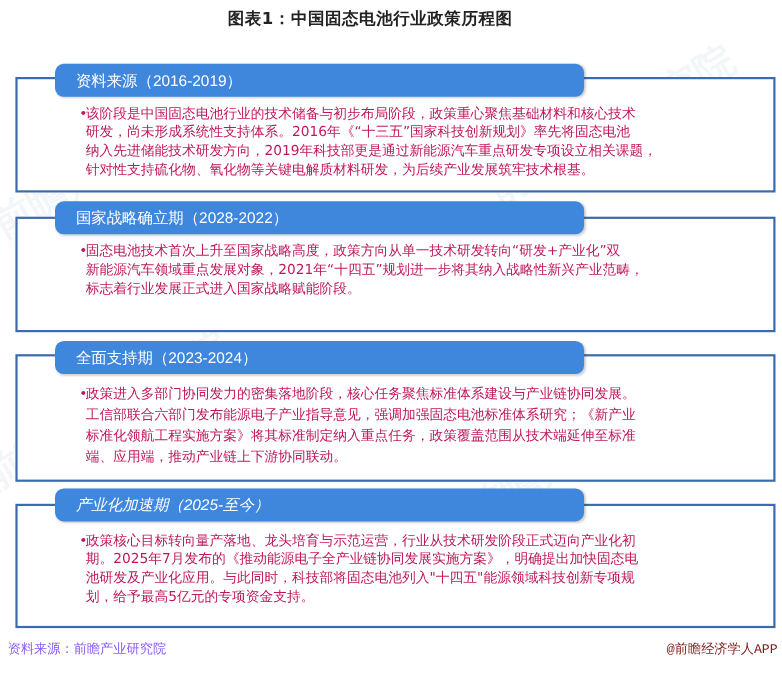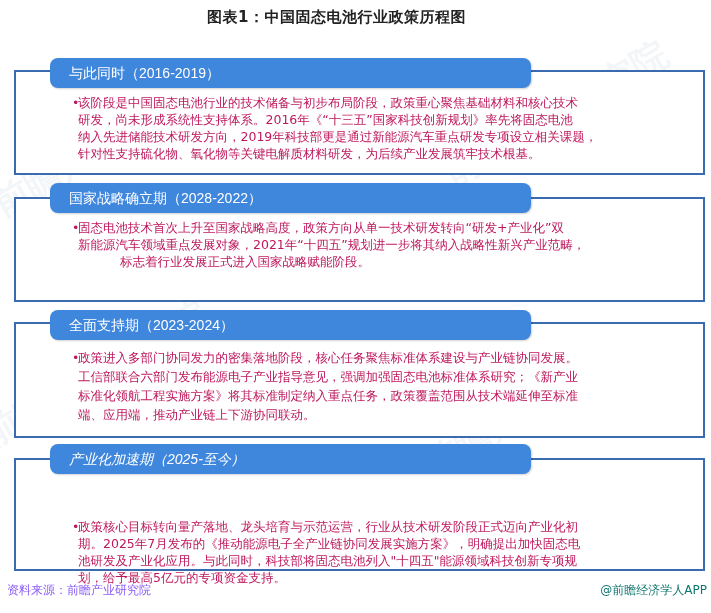--- a/index.html
+++ b/index.html
@@ -27,59 +27,59 @@
     .stage-tab .years { font-family: "Liberation Sans", sans-serif; }
     .stage-text {
       position: absolute; left: 58px; width: 622px;
       font-size: 12.5px; line-height: 17px; color: #be185d;
     }
     .bullet { display: inline-block; width: 6px; }
     .footer-left {
       position: absolute; left: 7px; top: 582px; font-size: 12px; color: #8b5cf6;
     }
     .footer-right {
-      position: absolute; right: 4px; top: 582px; font-size: 12px; color: #0f766e;
+      position: absolute; right: 4px; top: 582px; font-size: 12px; color: #7f1d1d; font-family: Liberation Mono, monospace;
     }
     .watermark {
       position: absolute; color: rgba(120,150,190,0.09); font-size: 36px; font-weight: bold;
       transform: rotate(-30deg); pointer-events: none; white-space: nowrap;
     }
   </style>
 </head>
 <body>
 
 <div class="watermark" style="left:-20px; top:120px;">前瞻产业研究院</div>
 <div class="watermark" style="left:430px; top:90px;">前瞻产业研究院</div>
 <div class="watermark" style="left:-30px; top:350px;">前瞻产业研究院</div>
 <div class="watermark" style="left:410px; top:380px;">前瞻产业研究院</div>
 
 <div class="title">图表1：中国固态电池行业政策历程图</div>
 
 <div class="stage" style="top:0;">
   <div class="stage-box" style="top:70px; height:101px;"></div>
   <div class="stage-tab" style="top:58px;">
-    <span>与此同时</span><span class="years">（2016-2019）</span>
+    <span>资料来源</span><span class="years">（2016-2019）</span>
   </div>
   <div class="stage-text" style="top:94px;">
     <div><span class="bullet">•</span><span>该阶段是中国固态电池行业的技术储备与初步布局阶段，政策重心聚焦基础材料和核心技术</span></div>
     <div style="padding-left:6px;"><span>研发，尚未形成系统性支持体系。2016年《“十三五”国家科技创新规划》率先将固态电池</span></div>
     <div style="padding-left:6px;"><span>纳入先进储能技术研发方向，2019年科技部更是通过新能源汽车重点研发专项设立相关课题，</span></div>
     <div style="padding-left:6px;"><span>针对性支持硫化物、氧化物等关键电解质材料研发，为后续产业发展筑牢技术根基。</span></div>
   </div>
 </div>
 
 <div class="stage" style="top:0;">
   <div class="stage-box" style="top:197px; height:101px;"></div>
   <div class="stage-tab" style="top:183px;">
     <span>国家战略确立期</span><span class="years">（2028-2022）</span>
   </div>
   <div class="stage-text" style="top:219px;">
     <div><span class="bullet">•</span><span>固态电池技术首次上升至国家战略高度，政策方向从单一技术研发转向“研发+产业化”双</span></div>
     <div style="padding-left:6px;"><span>新能源汽车领域重点发展对象，2021年“十四五”规划进一步将其纳入战略性新兴产业范畴，</span></div>
-    <div style="padding-left:6px;margin-left:42px;"><span>标志着行业发展正式进入国家战略赋能阶段。</span></div>
+    <div style="padding-left:6px;"><span>标志着行业发展正式进入国家战略赋能阶段。</span></div>
   </div>
 </div>
 
 <div class="stage" style="top:0;">
   <div class="stage-box" style="top:322px; height:112px;"></div>
   <div class="stage-tab" style="top:310px;">
     <span>全面支持期</span><span class="years">（2023-2024）</span>
   </div>
   <div class="stage-text" style="top:348px; line-height:19px;">
     <div><span class="bullet">•</span><span>政策进入多部门协同发力的密集落地阶段，核心任务聚焦标准体系建设与产业链协同发展。</span></div>
@@ -87,21 +87,21 @@
     <div style="padding-left:6px;"><span>标准化领航工程实施方案》将其标准制定纳入重点任务，政策覆盖范围从技术端延伸至标准</span></div>
     <div style="padding-left:6px;"><span>端、应用端，推动产业链上下游协同联动。</span></div>
   </div>
 </div>
 
 <div class="stage" style="top:0;">
   <div class="stage-box" style="top:458px; height:109px;"></div>
   <div class="stage-tab" style="top:444px;font-style:italic;">
     <span>产业化加速期</span><span class="years">（2025-至今）</span>
   </div>
-  <div class="stage-text" style="top:482px;margin-top:36px;">
+  <div class="stage-text" style="top:482px;">
     <div><span class="bullet">•</span><span>政策核心目标转向量产落地、龙头培育与示范运营，行业从技术研发阶段正式迈向产业化初</span></div>
     <div style="padding-left:6px;"><span>期。2025年7月发布的《推动能源电子全产业链协同发展实施方案》，明确提出加快固态电</span></div>
     <div style="padding-left:6px;"><span>池研发及产业化应用。与此同时，科技部将固态电池列入"十四五"能源领域科技创新专项规</span></div>
     <div style="padding-left:6px;"><span>划，给予最高5亿元的专项资金支持。</span></div>
   </div>
 </div>
 
 <div class="footer-left">资料来源：前瞻产业研究院</div>
 <div class="footer-right">@前瞻经济学人APP</div>
 

